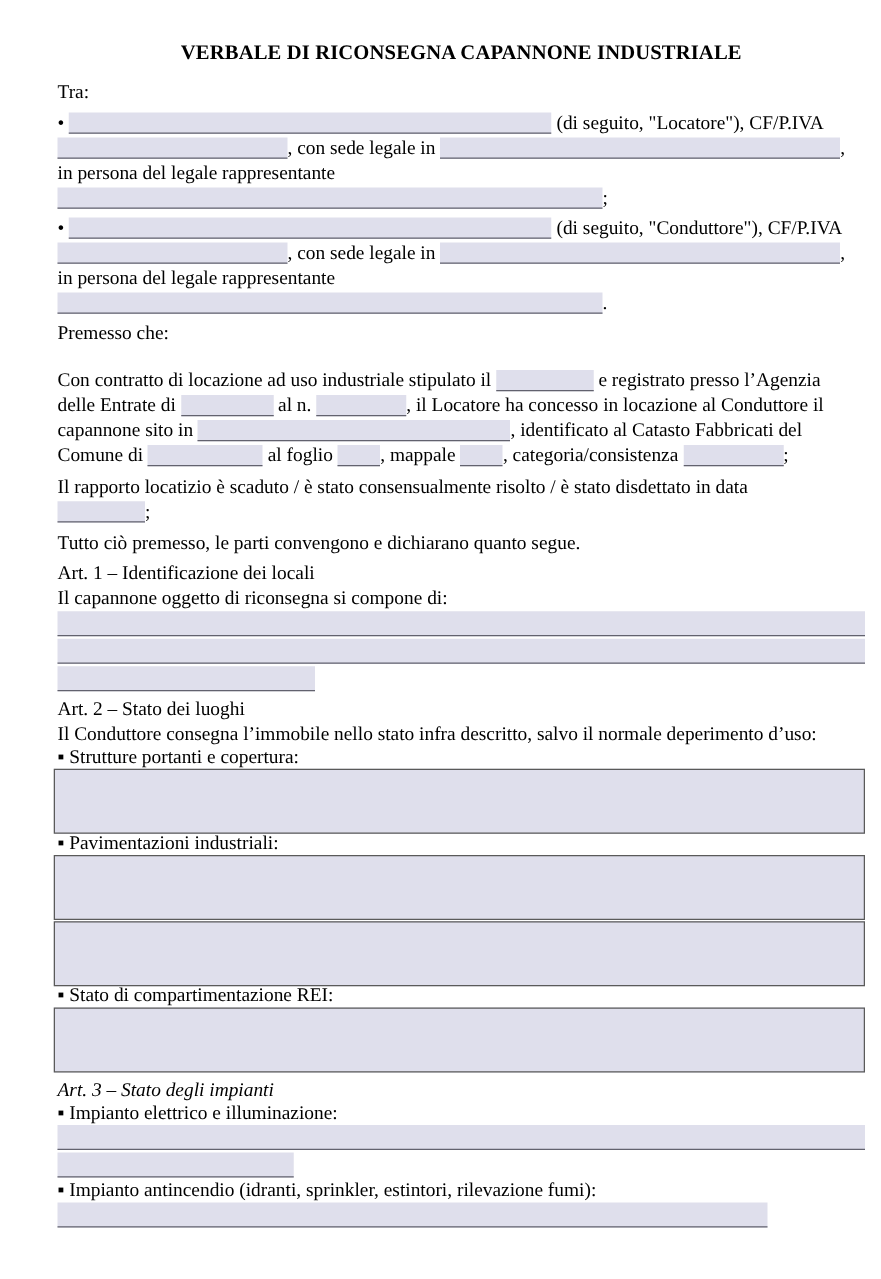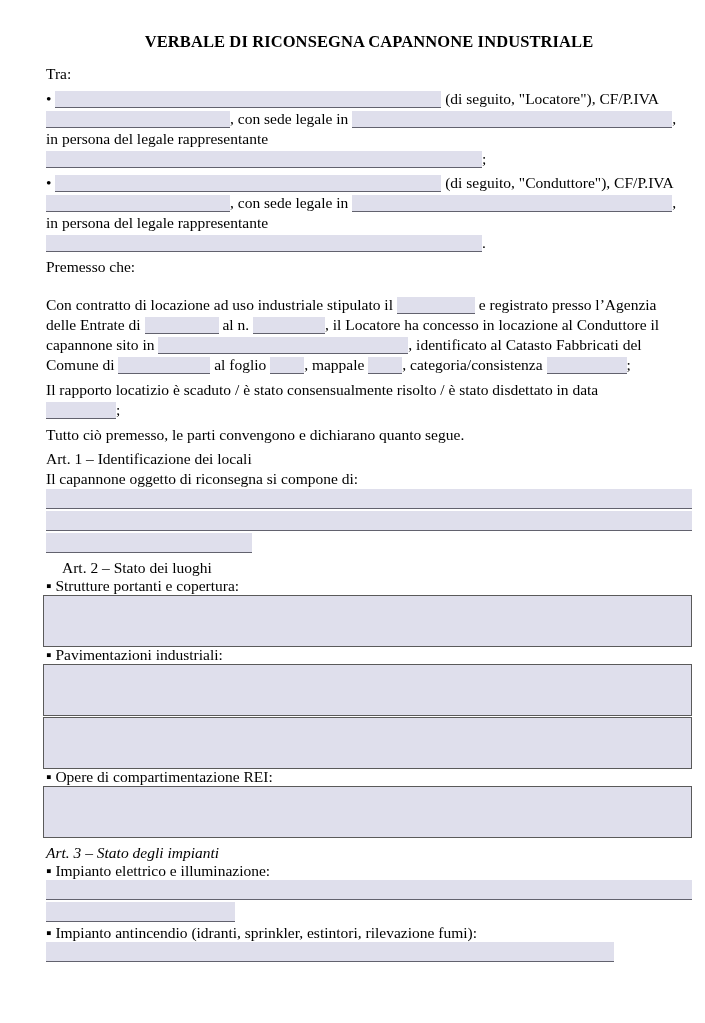--- a/index.html
+++ b/index.html
@@ -68,34 +68,35 @@
       </div>
       <div class="para" style="margin-top: 4px;">
         <div class="line"><span>Art. 1 – Identificazione dei locali</span></div>
         <div class="line"><span>Il capannone oggetto di riconsegna si compone di:</span></div>
       </div>
       <div style="margin-top: 0px;">
         <div class="fieldrow" style="width: 646px;"></div>
         <div class="fieldrow" style="width: 646px;"></div>
         <div class="fieldrow" style="width: 206px;"></div>
       </div>
-      <div class="para" style="margin-top: 5px; margin-left: 16px;">
+      <div class="para" style="margin-top: 5px;">
         <div class="line"><span>Art. 2 – Stato dei luoghi</span></div>
+        <div class="line"><span>Il Conduttore consegna l’immobile nello stato infra descritto, salvo il normale deperimento d’uso:</span></div>
       </div>
       <div class="para" style="margin-top: 0px;">
         <div class="label-line"><span>▪ </span><span>Strutture portanti e copertura:</span></div>
       </div>
       <div class="box" style="margin-top: 1px; height: 52px;"></div>
       <div class="para" style="margin-top: 0px;">
         <div class="label-line"><span>▪ </span><span>Pavimentazioni industriali:</span></div>
       </div>
       <div class="box" style="margin-top: 1px; height: 52px;"></div>
       <div class="box" style="margin-top: 1px; height: 52px;"></div>
       <div class="para" style="margin-top: 0px;">
-        <div class="label-line"><span>▪ </span><span>Opere di compartimentazione REI:</span></div>
+        <div class="label-line"><span>▪ </span><span>Stato di compartimentazione REI:</span></div>
       </div>
       <div class="box" style="margin-top: 1px; height: 52px;"></div>
       <div class="para" style="margin-top: 5px; font-style: italic;">
         <div class="line"><span>Art. 3 – Stato degli impianti</span></div>
       </div>
       <div class="para" style="margin-top: 0px;">
         <div class="label-line"><span>▪ </span><span>Impianto elettrico e illuminazione:</span></div>
       </div>
       <div style="margin-top: 1px;">
         <div class="fieldrow" style="width: 646px;"></div>

